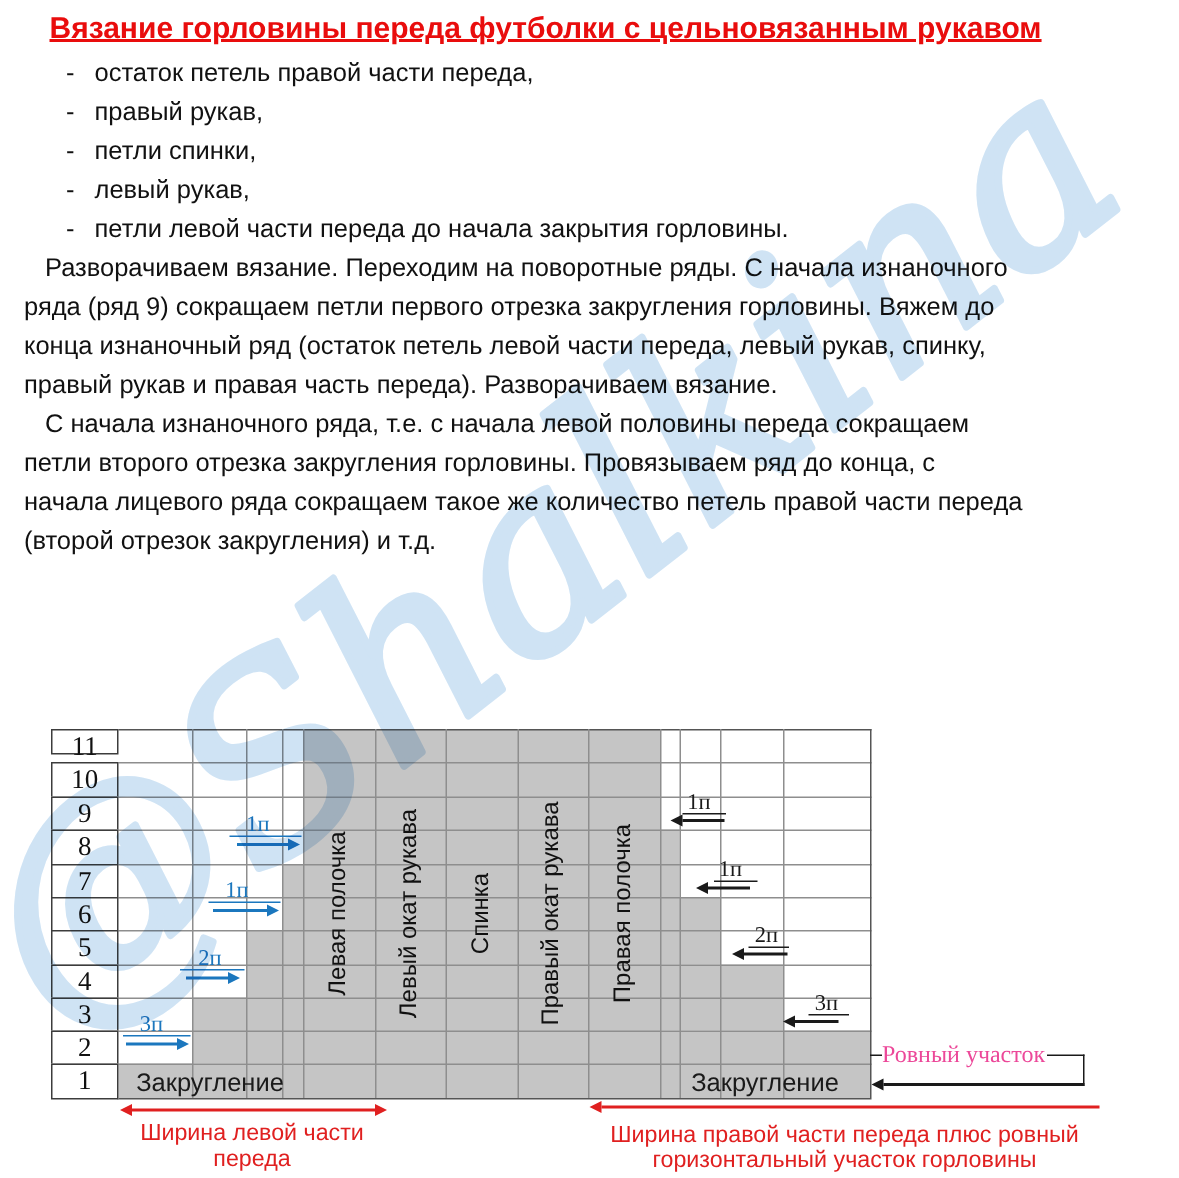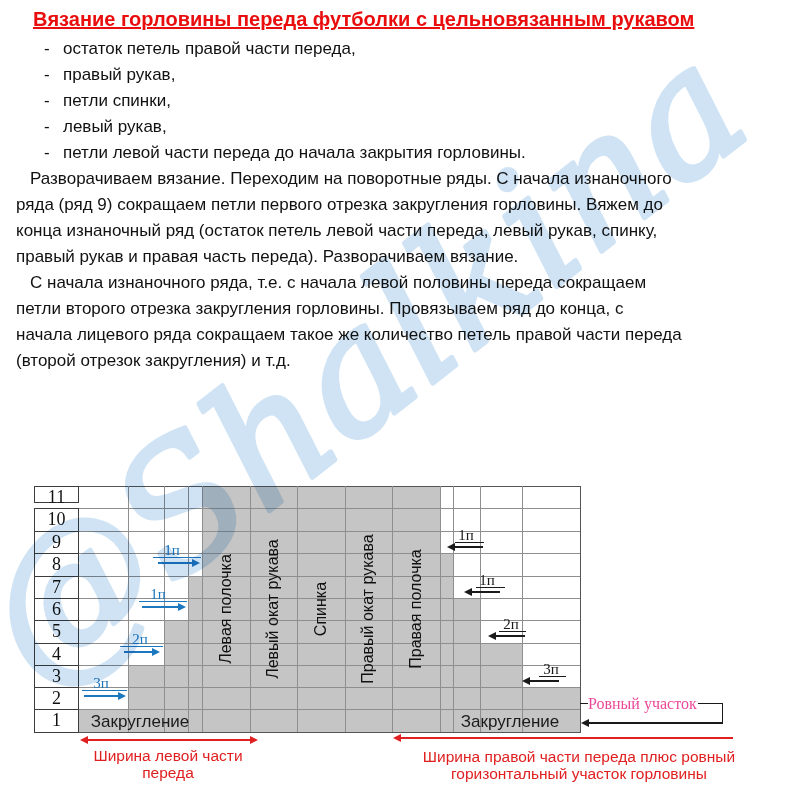--- a/index.html
+++ b/index.html
@@ -159,21 +159,21 @@
     <div class="flatlab" style="left:588px;top:695px;">Ровный участок</div>
     <div class="hl blk" style="left:580px;top:703px;width:8px;"></div>
     <div class="hl blk" style="left:698px;top:703px;width:25px;"></div>
     <div class="vl blk" style="left:722px;top:703px;height:21px;background:#1a1a1a;"></div>
     <div class="ar left blk" style="left:589px;top:722px;width:134px;"></div>
 
     <div class="ar left right redc" style="left:88px;top:739px;width:162px;"></div>
     <div class="redlab" style="left:168px;top:747px;">Ширина левой части
 переда</div>
     <div class="ar left redc" style="left:401px;top:737px;width:332px;"></div>
-    <div class="redlab" style="left:563px;top:748px;margin-left:16px;">Ширина правой части переда плюс ровный
+    <div class="redlab" style="left:563px;top:748px;">Ширина правой части переда плюс ровный
 горизонтальный участок горловины</div>
   </div>
 
   <svg class="wm" width="786" height="785" viewBox="0 0 786 785">
     <text x="40" y="690" transform="rotate(-38 40 690)" font-family="DejaVu Serif, serif" font-style="italic" font-size="168" fill="#a8cdec" stroke="#a8cdec" stroke-width="5" stroke-linejoin="round" opacity="0.55">@Shalkina</text>
   </svg>
 
 </div>
 
 </body></html>

